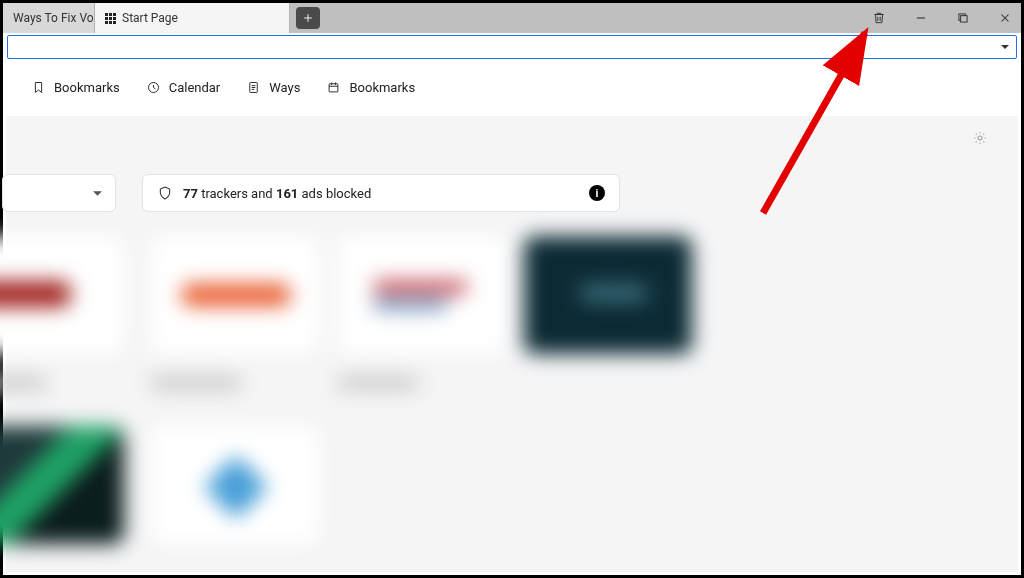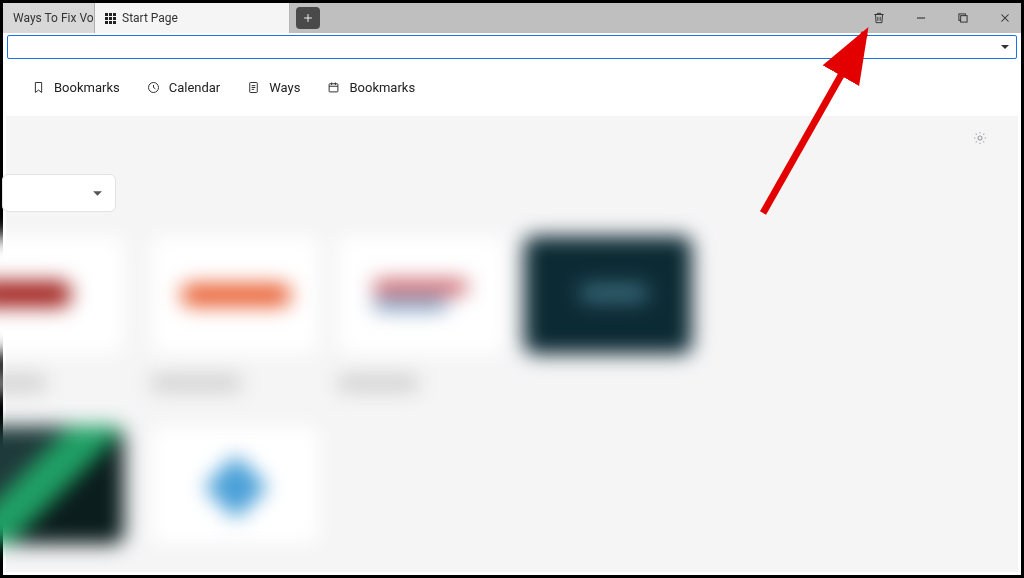--- a/index.html
+++ b/index.html
@@ -151,20 +151,29 @@
           <path d="M12 3v2M12 19v2M3 12h2M19 12h2M5.6 5.6l1.4 1.4M17 17l1.4 1.4M18.4 5.6L17 7M7 17l-1.4 1.4" stroke="currentColor" stroke-width="1.6"></path>
         </svg>
     </div>
 
     <div class="row1">
       <div class="dropdown">
         <svg viewBox="0 0 10 10">
             <path d="M1 3l4 4 4-4z"></path>
           </svg>
       </div>
+      <div class="trackers">
+        <svg viewBox="0 0 24 24" width="16" height="16">
+            <path d="M12 3l7 3v5c0 5-3 8-7 10-4-2-7-5-7-10V6l7-3z" fill="none" stroke="#333" stroke-width="1.6"></path>
+          </svg>
+        <span>
+          <b>77</b><span> trackers and </span><b>161</b><span> ads blocked</span>
+        </span>
+        <span class="info">i</span>
+      </div>
     </div>
 
     <div class="tiles">
       <div class="tile" style="left:-50px; top:0;">
         <div class="blob" style="left:20px; top:45px; width:95px; height:26px; background:#a0201c;"></div>
       </div>
       <div class="tile" style="left:145px; top:0;">
         <div class="blob" style="left:30px; top:48px; width:110px; height:22px; background:#e85a2c;"></div>
       </div>
       <div class="tile" style="left:332px; top:0;">

